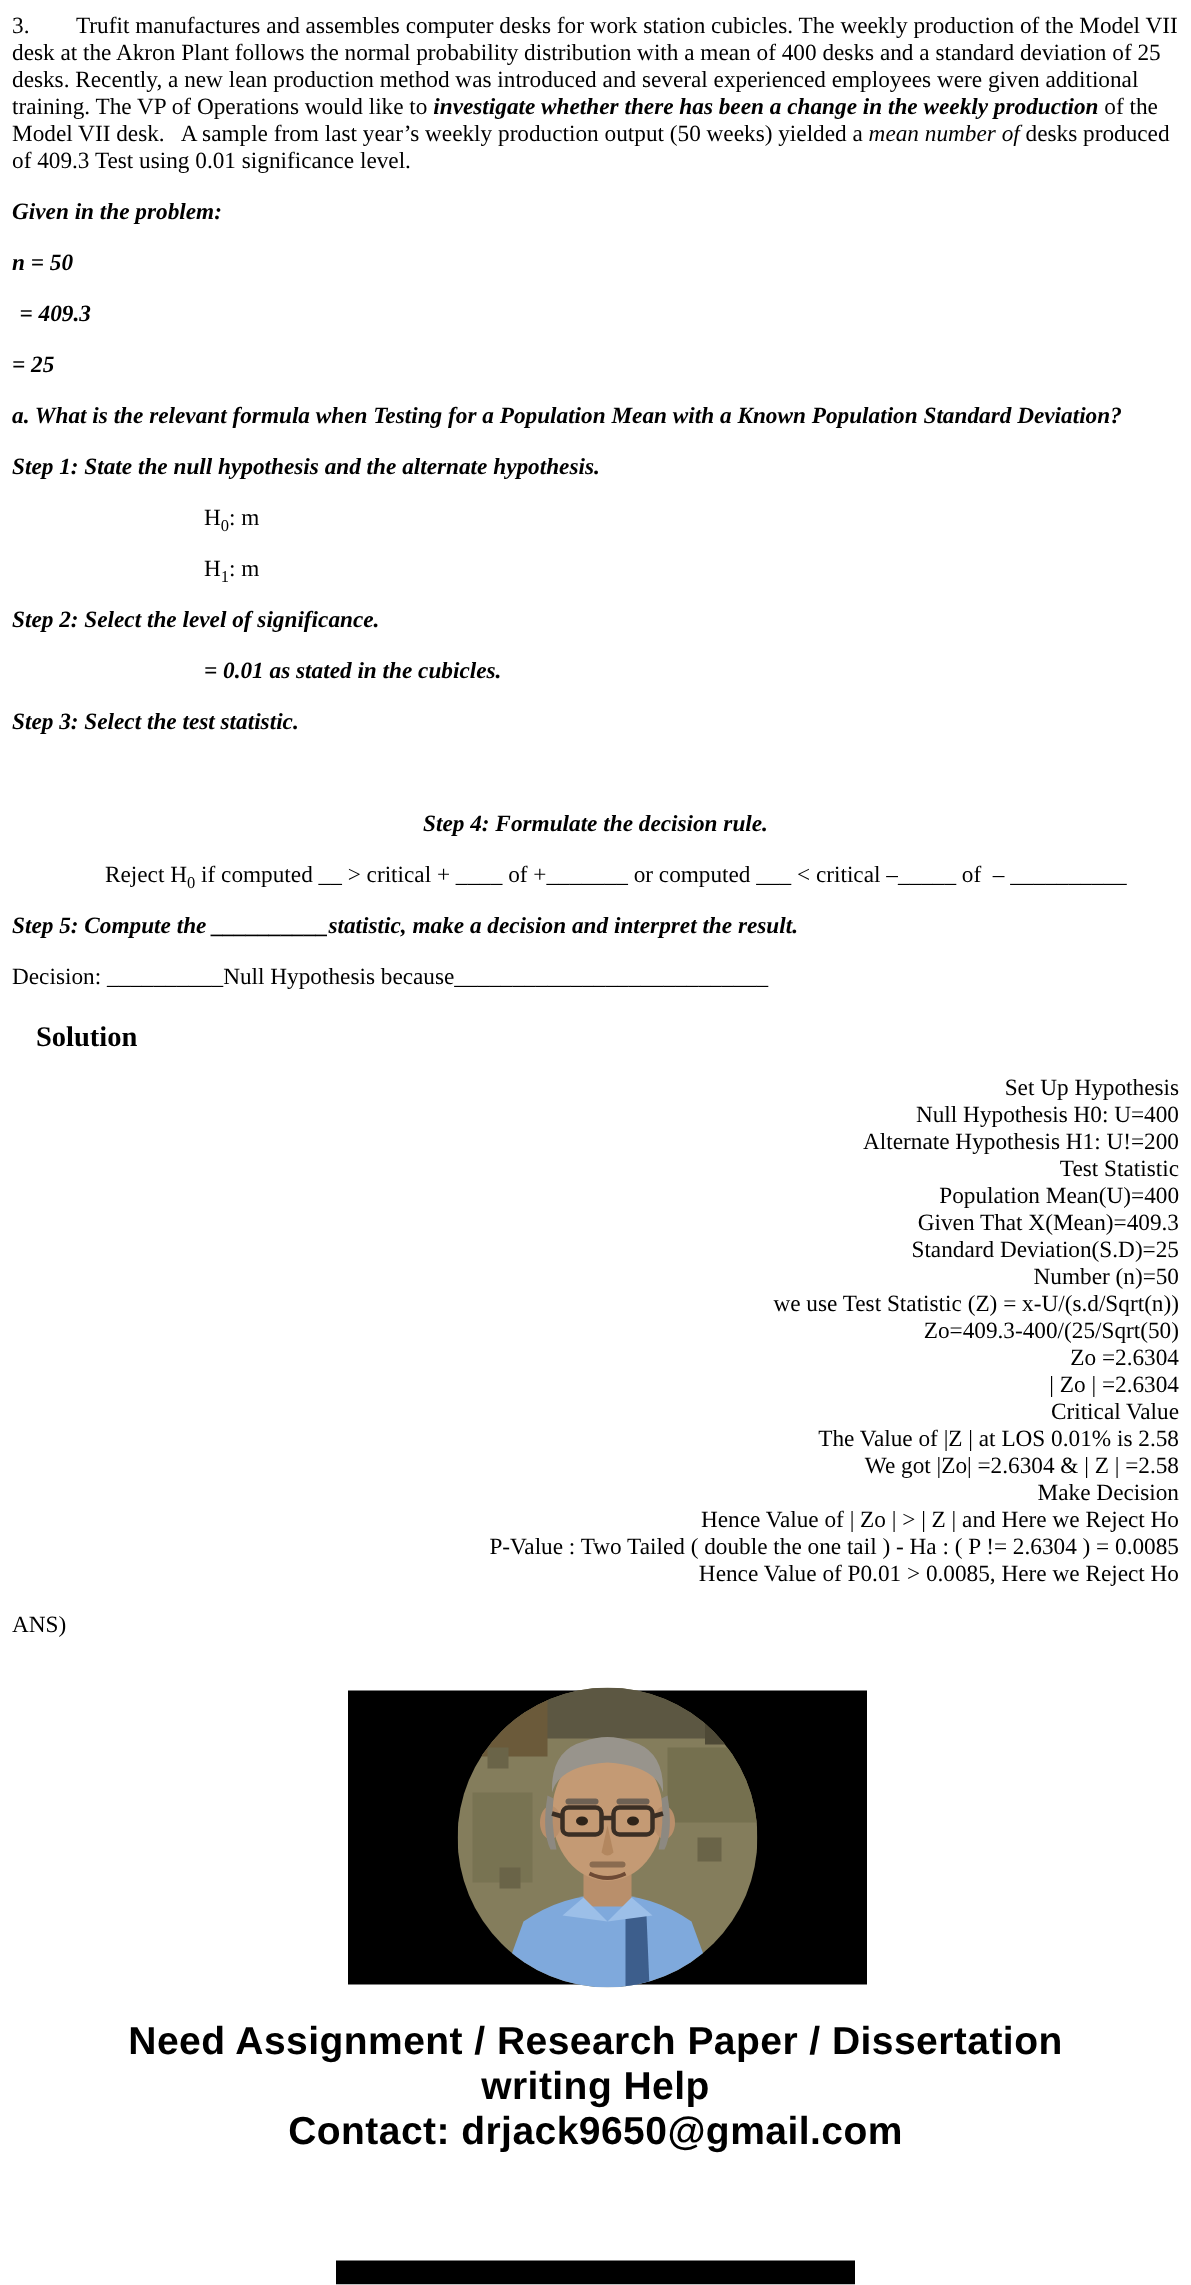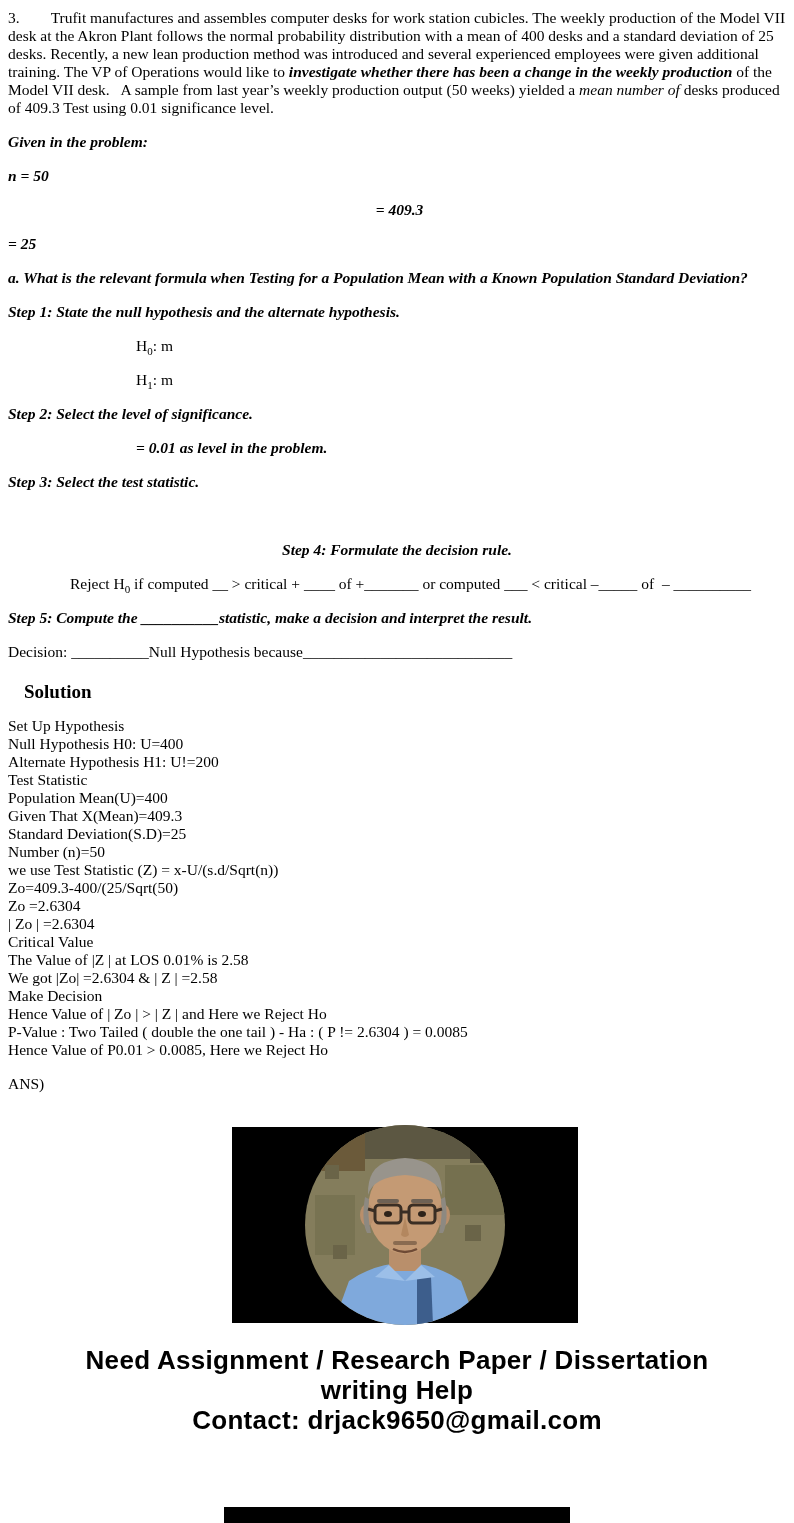--- a/index.html
+++ b/index.html
@@ -20,33 +20,34 @@
     line-height: 18px;
   }
   .b  { font-weight: bold; font-style: italic; }
   .i  { font-style: italic; }
   .bi { font-weight: bold; font-style: italic; }
   .mt16 { margin-top: 16px; }
   .mt50 { margin-top: 50px; text-align: center; }
   .num-gap { display: inline-block; width: 31px; }
   .indent128 { padding-left: 128px; }
   .indent62  { padding-left: 62px; }
-  .indent5   { padding-left: 5px; text-align: center; }
+  .indent5   { padding-left: 5px; }
   sub { font-size: 11px; line-height: 0; }
   .solution-heading {
     margin: 20px 0 0 16px;
     font-size: 19px;
     font-weight: bold;
     line-height: 22px;
   }
   .solution-block { margin-top: 14px; }
   .sol-line {
     margin: 0;
     font-size: 15.5px;
     line-height: 18px;
+    text-align: right;
   }
   .media-section {
     position: relative;
     margin-top: 32px;
     height: 200px;
     width: 794px;
   }
   .pillar-box {
     position: absolute;
     left: 224px;
@@ -102,21 +103,21 @@
   <p class="para b mt16">a. What is the relevant formula when Testing for a Population Mean with a Known Population Standard Deviation?</p>
 
   <p class="para b mt16">Step 1: State the null hypothesis and the alternate hypothesis.</p>
 
   <p class="para mt16 indent128"><span>H</span><sub>0</sub><span>: m</span></p>
 
   <p class="para mt16 indent128"><span>H</span><sub>1</sub><span>: m</span></p>
 
   <p class="para b mt16">Step 2: Select the level of significance.</p>
 
-  <p class="para b mt16 indent128">= 0.01 as level in the problem.</p>
+  <p class="para b mt16 indent128">= 0.01 as stated in the cubicles.</p>
 
   <p class="para b mt16">Step 3: Select the test statistic.</p>
 
   <p class="para b mt50">Step 4: Formulate the decision rule.</p>
 
   <p class="para mt16 indent62"><span>Reject H</span><sub>0</sub><span> if computed __ &gt; critical + ____ of +_______ or computed ___ &lt; critical –_____ of &nbsp;– __________</span></p>
 
   <p class="para b mt16">Step 5: Compute the __________statistic, make a decision and interpret the result.</p>
 
   <p class="para mt16">Decision: __________Null Hypothesis because___________________________</p>

